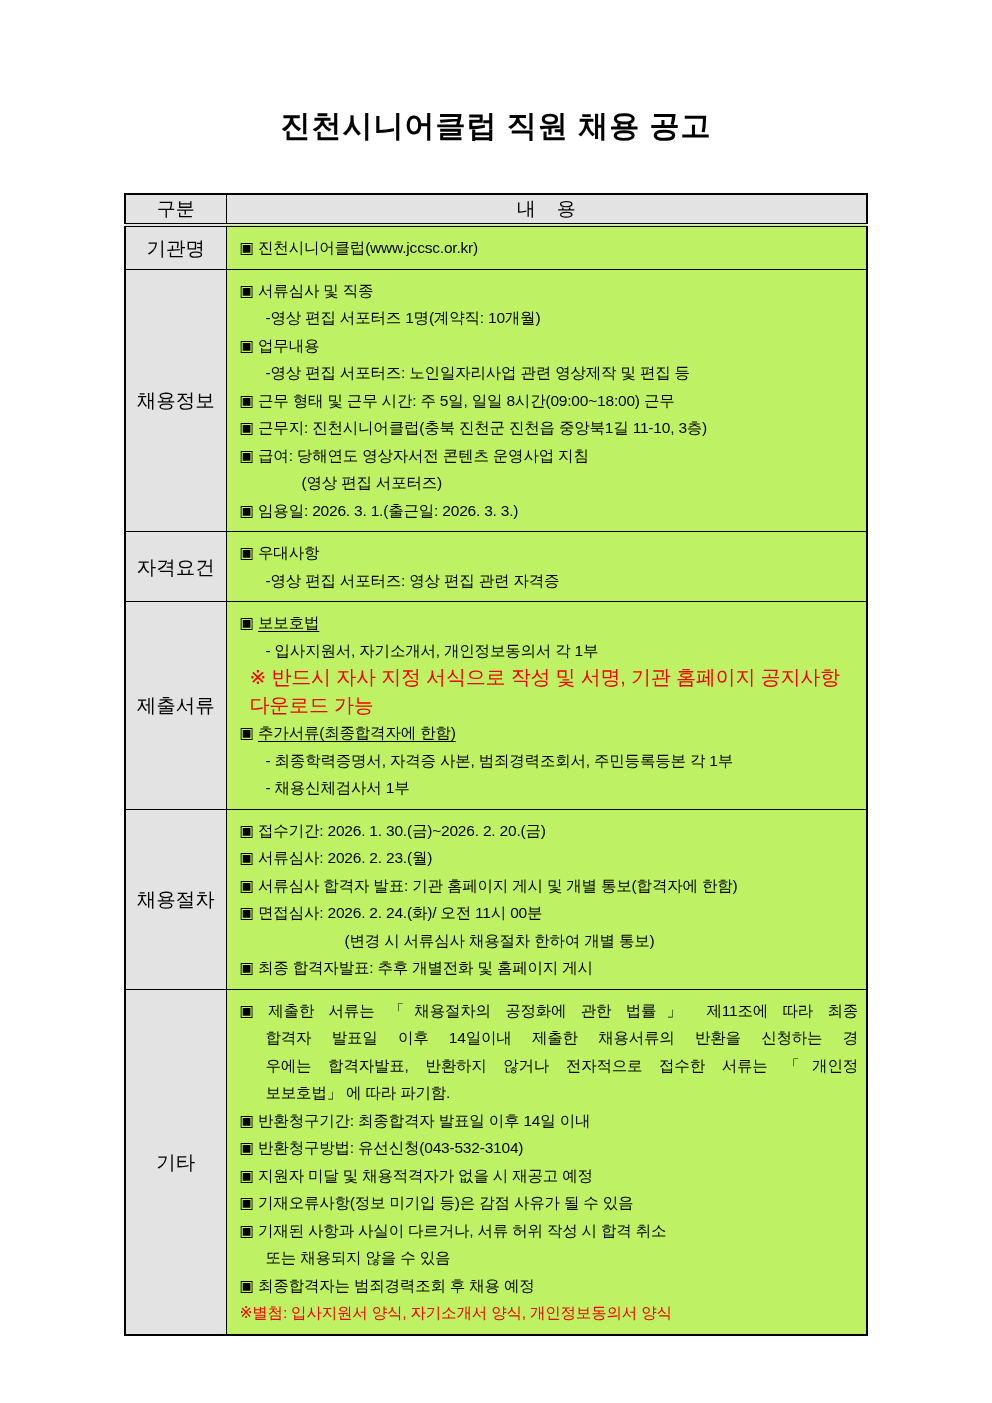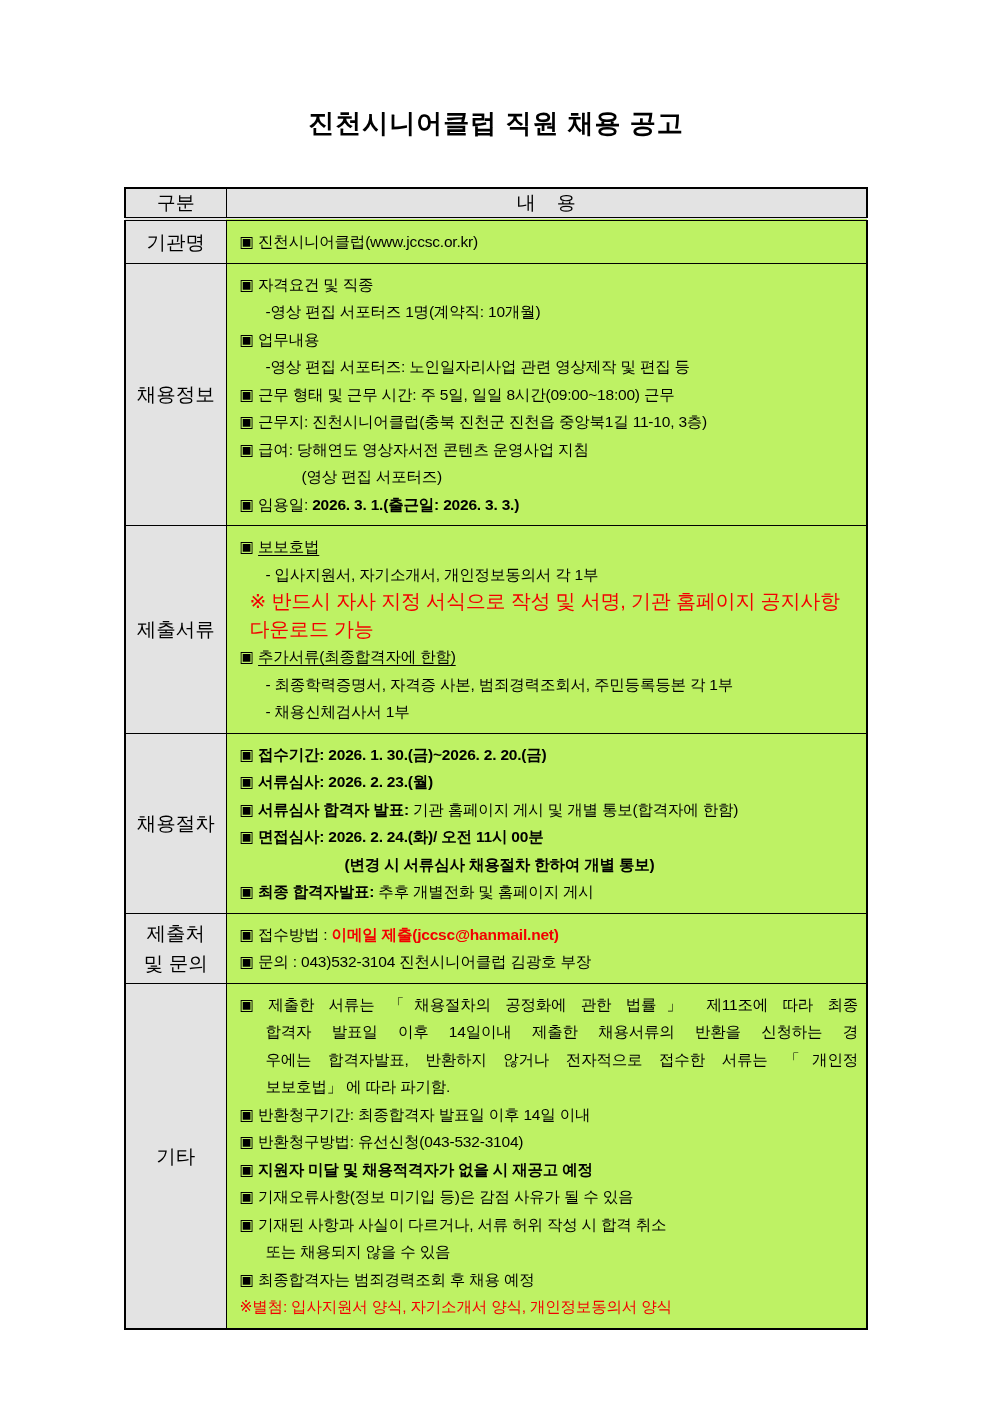--- a/index.html
+++ b/index.html
@@ -7,21 +7,21 @@
     background: #ffffff;
     width: 992px; height: 1403px;
     font-family: "Liberation Sans", "DejaVu Sans", sans-serif;
     color: #000;
     overflow: hidden;
   }
   .page { width: 992px; box-sizing: border-box; padding-top: 106px; }
   .title {
     margin: 0 0 46px 0;
     text-align: center;
-    font-size: 26px;
+    font-size: 30px;
     font-weight: bold;
     letter-spacing: 1px;
   }
   table.doc-table {
     width: 744px;
     margin: 0 auto;
     border-collapse: collapse;
     table-layout: fixed;
     border: 2px solid #000;
   }
@@ -59,21 +59,21 @@
     letter-spacing: -0.2px;
   }
   .line.small { font-size: 20px; }
   .line.just { text-align: justify; text-align-last: justify; }
   .ind-none { padding-left: 0; }
   .ind-dash { padding-left: 26px; }
   .ind-note { padding-left: 10px; }
   .ind-paren { padding-left: 62px; }
   .ind-paren-deep { padding-left: 105px; }
   .seg { }
-  .seg.b { font-weight: bold; margin-top: 21px; }
+  .seg.b { font-weight: normal; margin-top: 21px; }
   .seg.r { color: var(--accent-red, #f20000); }
   .seg.u { text-decoration: underline; text-underline-offset: 3px; }
 </style>
 </head>
 <body>
 
 <div class="page">
   <h1 class="title">진천시니어클럽 직원 채용 공고</h1>
   <table class="doc-table">
     <thead>
@@ -89,29 +89,38 @@
           </td>
           <td class="col-content">
             <div class="line ind-none"><span class="seg">▣ 진천시니어클럽(www.jccsc.or.kr)</span></div>
           </td>
         </tr>
         <tr>
           <td class="col-label">
             <div class="label-line">채용정보</div>
           </td>
           <td class="col-content">
-            <div class="line ind-none"><span class="seg">▣ 자격요건 및 직종</span></div>
+            <div class="line ind-none"><span class="seg">▣ 서류심사 및 직종</span></div>
             <div class="line ind-dash"><span class="seg">-영상 편집 서포터즈 1명(계약직: 10개월)</span></div>
             <div class="line ind-none"><span class="seg">▣ 업무내용</span></div>
             <div class="line ind-dash"><span class="seg">-영상 편집 서포터즈: 노인일자리사업 관련 영상제작 및 편집 등</span></div>
             <div class="line ind-none"><span class="seg">▣ 근무 형태 및 근무 시간: 주 5일, 일일 8시간(09:00~18:00) 근무</span></div>
             <div class="line ind-none"><span class="seg">▣ 근무지: 진천시니어클럽(충북 진천군 진천읍 중앙북1길 11-10, 3층)</span></div>
             <div class="line ind-none"><span class="seg">▣ 급여: 당해연도 영상자서전 콘텐츠 운영사업 지침</span></div>
             <div class="line ind-paren"><span class="seg">(영상 편집 서포터즈)</span></div>
             <div class="line ind-none"><span class="seg">▣ 임용일: </span><span class="seg b">2026. 3. 1.(출근일: 2026. 3. 3.)</span></div>
+          </td>
+        </tr>
+        <tr>
+          <td class="col-label">
+            <div class="label-line">자격요건</div>
+          </td>
+          <td class="col-content">
+            <div class="line ind-none"><span class="seg">▣ 우대사항</span></div>
+            <div class="line ind-dash"><span class="seg">-영상 편집 서포터즈: 영상 편집 관련 자격증</span></div>
           </td>
         </tr>
         <tr>
           <td class="col-label">
             <div class="label-line">제출서류</div>
           </td>
           <td class="col-content">
             <div class="line ind-none"><span class="seg">▣ </span><span class="seg u">보보호법</span></div>
             <div class="line ind-dash"><span class="seg">- 입사지원서, 자기소개서, 개인정보동의서 각 1부</span></div>
             <div class="line ind-note small"><span class="seg r">※ 반드시 자사 지정 서식으로 작성 및 서명, 기관 홈페이지 공지사항 다운로드 가능</span></div>
@@ -128,30 +137,20 @@
             <div class="line ind-none"><span class="seg b">▣ 접수기간: 2026. 1. 30.(금)~2026. 2. 20.(금)</span></div>
             <div class="line ind-none"><span class="seg b">▣ 서류심사: 2026. 2. 23.(월)</span></div>
             <div class="line ind-none"><span class="seg b">▣ 서류심사 합격자 발표:</span><span class="seg"> 기관 홈페이지 게시 및 개별 통보(합격자에 한함)</span></div>
             <div class="line ind-none"><span class="seg b">▣ 면접심사: 2026. 2. 24.(화)/ 오전 11시 00분</span></div>
             <div class="line ind-paren-deep"><span class="seg b">(변경 시 서류심사 채용절차 한하여 개별 통보)</span></div>
             <div class="line ind-none"><span class="seg b">▣ 최종 합격자발표:</span><span class="seg"> 추후 개별전화 및 홈페이지 게시</span></div>
           </td>
         </tr>
         <tr>
           <td class="col-label">
-            <div class="label-line">제출처</div>
-            <div class="label-line">및 문의</div>
-          </td>
-          <td class="col-content">
-            <div class="line ind-none"><span class="seg">▣ 접수방법 : </span><span class="seg b r">이메일 제출(jccsc@hanmail.net)</span></div>
-            <div class="line ind-none"><span class="seg">▣ 문의 : 043)532-3104 진천시니어클럽 김광호 부장</span></div>
-          </td>
-        </tr>
-        <tr>
-          <td class="col-label">
             <div class="label-line">기타</div>
           </td>
           <td class="col-content">
             <div class="line ind-none just"><span class="seg">▣ 제출한 서류는 「채용절차의 공정화에 관한 법률」 제11조에 따라 최종</span></div>
             <div class="line ind-dash just"><span class="seg">합격자 발표일 이후 14일이내 제출한 채용서류의 반환을 신청하는 경</span></div>
             <div class="line ind-dash just"><span class="seg">우에는 합격자발표, 반환하지 않거나 전자적으로 접수한 서류는 「개인정</span></div>
             <div class="line ind-dash"><span class="seg">보보호법」 에 따라 파기함.</span></div>
             <div class="line ind-none"><span class="seg">▣ 반환청구기간: 최종합격자 발표일 이후 14일 이내</span></div>
             <div class="line ind-none"><span class="seg">▣ 반환청구방법: 유선신청(043-532-3104)</span></div>
             <div class="line ind-none"><span class="seg b">▣ 지원자 미달 및 채용적격자가 없을 시 재공고 예정</span></div>

